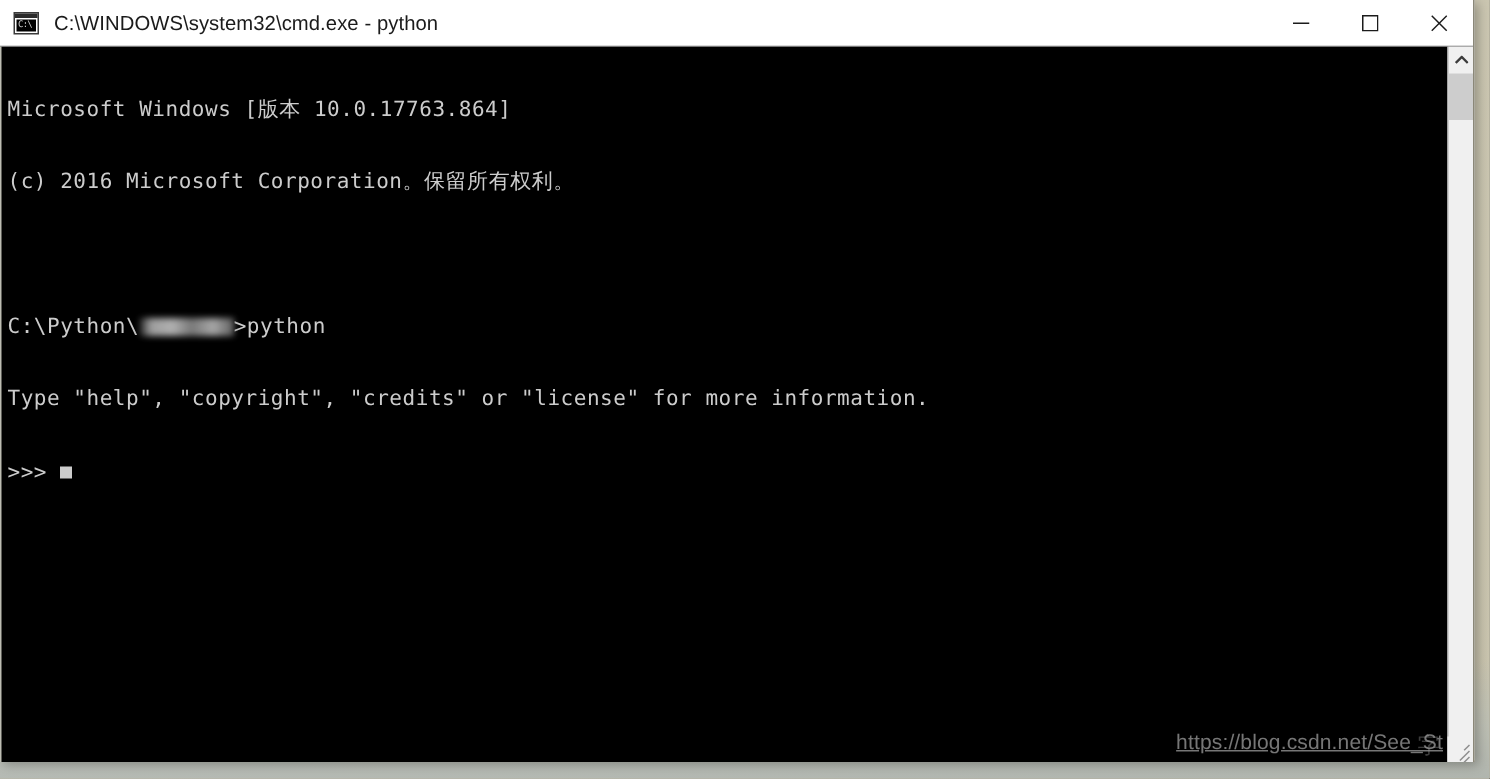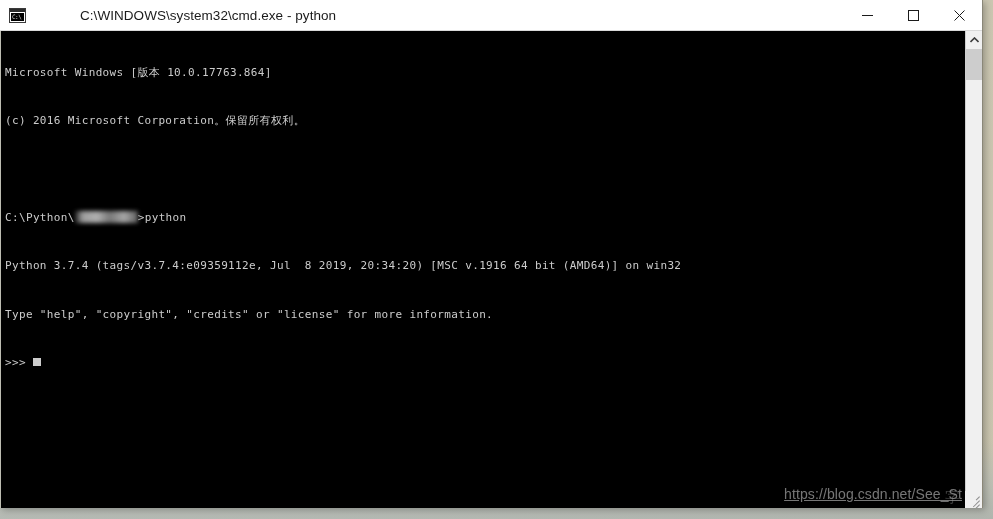--- a/index.html
+++ b/index.html
@@ -47,21 +47,20 @@
 
   
   #titlebar {
     position: relative;
     height: 30px;
     background: #ffffff;
     border-bottom: 1px solid #d9d9d9;
     display: flex;
     align-items: center;
     user-select: none;
-    gap: 44px;
   }
   #title-icon {
     width: 17px; height: 15px;
     margin-left: 9px;
     background: #ffffff;
     border: 1px solid #3a3a3a;
     box-sizing: border-box;
     position: relative;
     flex: none;
   }
@@ -114,21 +113,21 @@
     border-left: 1px solid #bdbdb2;
     box-sizing: border-box;
     overflow: hidden;
   }
   #console-text {
     position: absolute;
     left: 4px; top: 2px;
     right: 22px;
     color: #cccccc;
     font-family: "DejaVu Sans Mono", "Liberation Mono", monospace;
-    font-size: 11px;
+    font-size: 14px;
     line-height: 16.1px;
     white-space: pre;
     letter-spacing: .35px;
   }
   #console-text .ln { display: block; height: 16.1px; }
   .redacted {
     display: inline-block;
     width: 63px;
     height: 12px;
     vertical-align: -2px;
@@ -248,21 +247,20 @@
     </div>
   </div>
 
   <div id="console-area" data-name="console-output-area">
 
     <div id="console-text" data-name="console-text">
       <span class="ln" data-name="console-line">Microsoft Windows [版本 10.0.17763.864]</span>
       <span class="ln" data-name="console-line">(c) 2016 Microsoft Corporation。保留所有权利。</span>
       <span class="ln" data-name="console-line"></span>
       <span class="ln" data-name="console-prompt-line"><span data-name="prompt-path-prefix">C:\Python\</span><span class="redacted" data-name="redacted-username"></span><span data-name="prompt-command">&gt;python</span></span>
-      <span class="ln" data-name="console-line">Python 3.7.4 (tags/v3.7.4:e09359112e, Jul  8 2019, 20:34:20) [MSC v.1916 64 bit (AMD64)] on win32</span>
       <span class="ln" data-name="console-line">Type "help", "copyright", "credits" or "license" for more information.</span>
       <span class="ln" data-name="python-prompt-line"><span data-name="python-prompt">&gt;&gt;&gt; </span><span id="cursor-block" data-name="text-cursor"></span></span>
     </div>
 
     <div id="scrollbar" data-name="vertical-scrollbar">
       <div class="sb-arrow" data-name="scroll-up-arrow-icon">
         <svg width="9" height="6" viewBox="0 0 9 6" aria-hidden="true">
           <path d="M0.5 5 L4.5 1 L8.5 5" fill="none" stroke="#3c3c3c" stroke-width="1.6"></path>
         </svg>
       </div>

